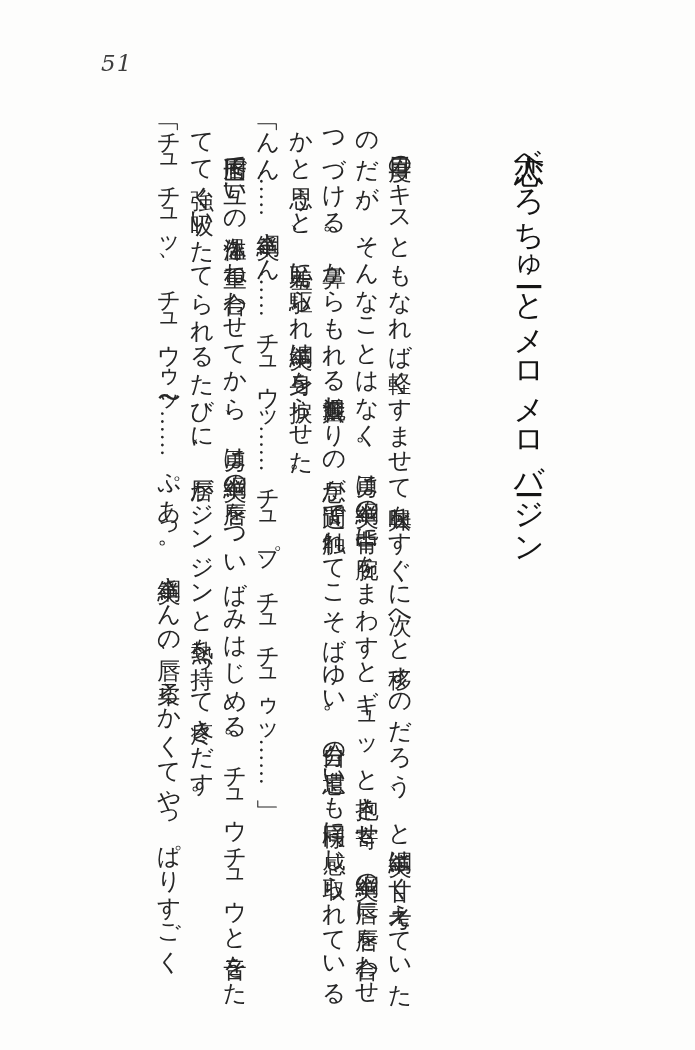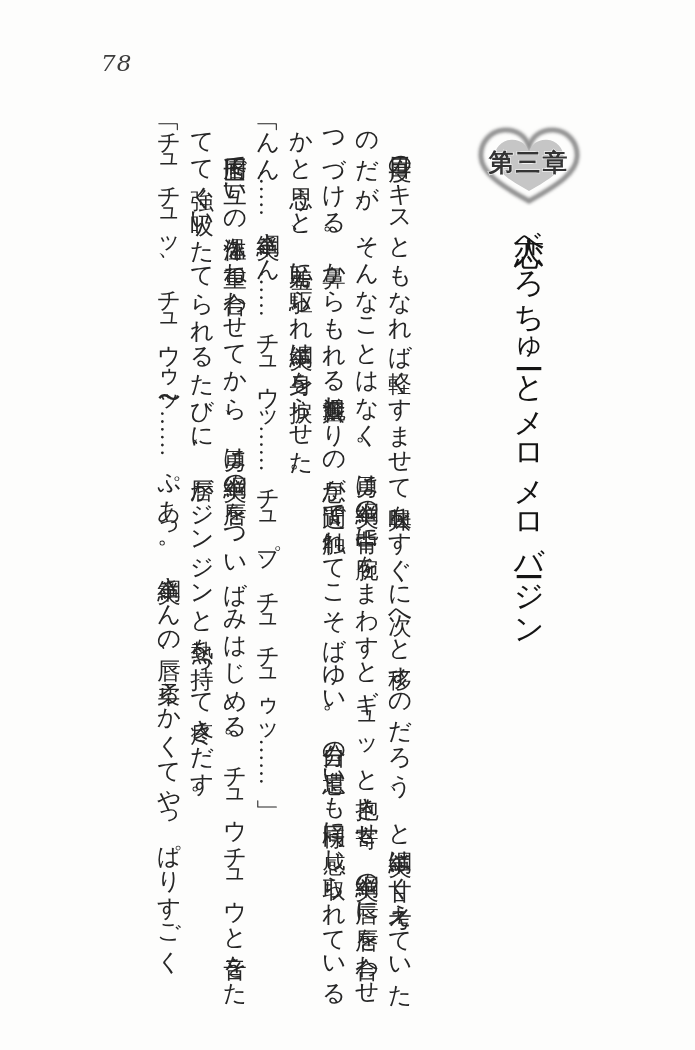--- a/index.html
+++ b/index.html
@@ -74,41 +74,23 @@
   }
   .body-text p.indent {
     text-indent: 1em;
   }
 </style>
 </head>
 <body>
 
 <div class="page">
 
-  <div class="page-number">78</div>
+  <div class="page-number">51</div>
 
   <div class="chapter-block">
-    <div class="heart-wrap">
-      <svg width="112" height="82" viewBox="0 0 112 82" aria-hidden="true">
-        <defs>
-          <filter id="fuzz" x="-20%" y="-20%" width="140%" height="140%">
-            <feGaussianBlur stdDeviation="1.6"></feGaussianBlur>
-          </filter>
-          <filter id="fuzz2" x="-20%" y="-20%" width="140%" height="140%">
-            <feGaussianBlur stdDeviation="1.1"></feGaussianBlur>
-          </filter>
-        </defs>
-
-        <path d="M56 23 C53 12 43 5 31 6 C17 7 7 19 8 33 C9 48 25 60 56 77 C87 60 103 48 104 33 C105 19 95 7 81 6 C69 5 59 12 56 23 Z" fill="none" stroke="#a9a9a9" stroke-width="5.5" filter="url(#fuzz)"></path>
-        <path d="M56 23 C53 12 43 5 31 6 C17 7 7 19 8 33 C9 48 25 60 56 77 C87 60 103 48 104 33 C105 19 95 7 81 6 C69 5 59 12 56 23 Z" fill="none" stroke="#8f8f8f" stroke-width="2" filter="url(#fuzz2)"></path>
-
-        <path d="M56 23 C53 12 43 5 31 6 C17 7 7 19 8 33 C9 48 25 60 56 77 C87 60 103 48 104 33 C105 19 95 7 81 6 C69 5 59 12 56 23 Z" transform="translate(56 41) scale(0.72) translate(-56 -41)" fill="#c6c6c6" filter="url(#fuzz2)"></path>
-        <text class="heart-label-text" x="56" y="47" text-anchor="middle" font-size="25" fill="#343434" stroke="#ffffff" stroke-width="1.1">第三章</text>
-      </svg>
-    </div>
     <div class="chapter-title">恋人べろちゅーとメロメロバージン</div>
   </div>
 
   <div class="body-text">
 
   <p class="indent">二度目のキスともなれば軽くすませて興味をすぐに次へと移すのだろう、と美綱は甘く考えていたのだが、そんなことはなく。勇は美綱の背中に腕をまわすとギュッと抱き寄せ、美綱の唇に唇を合わせつづける。鼻からもれる興奮混じりの息が間近で触れてこそばゆい。自分の息遣いも同様に感じ取られているかと思うと、羞恥に駆られ美綱は身を捩らせた。</p>
       <p>「んん……美綱さん……チュウッ……チュプ、チュチュゥッ……」</p>
       <p class="indent">唇同士で互いの体温を重ね合わせてから、勇は美綱の唇をついばみはじめる。チュウチュウと音をたてて強く吸いたてられるたびに、唇がジンジンと熱を持って疼きだす。</p>
       <p>「チュチュッ、チュウゥ〜ッ……ぷあっ。美綱さんの唇、柔らかくてやっぱりすごく</p>
     </div>

